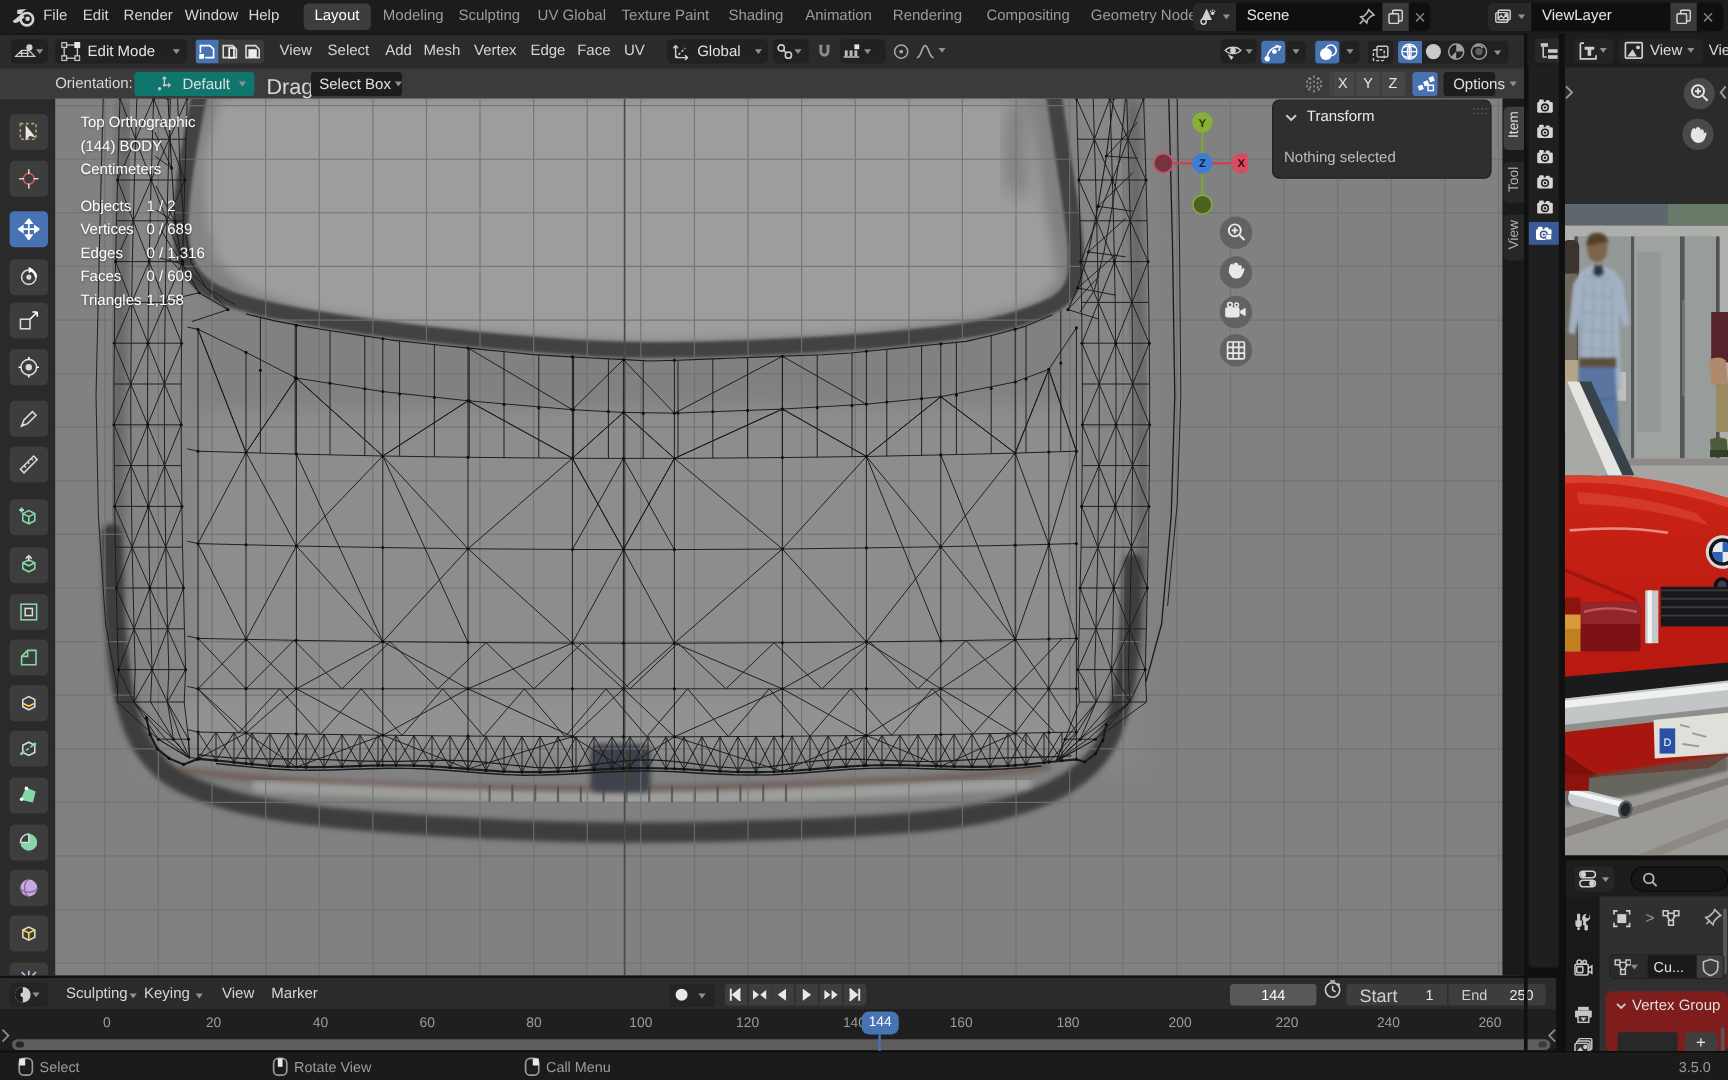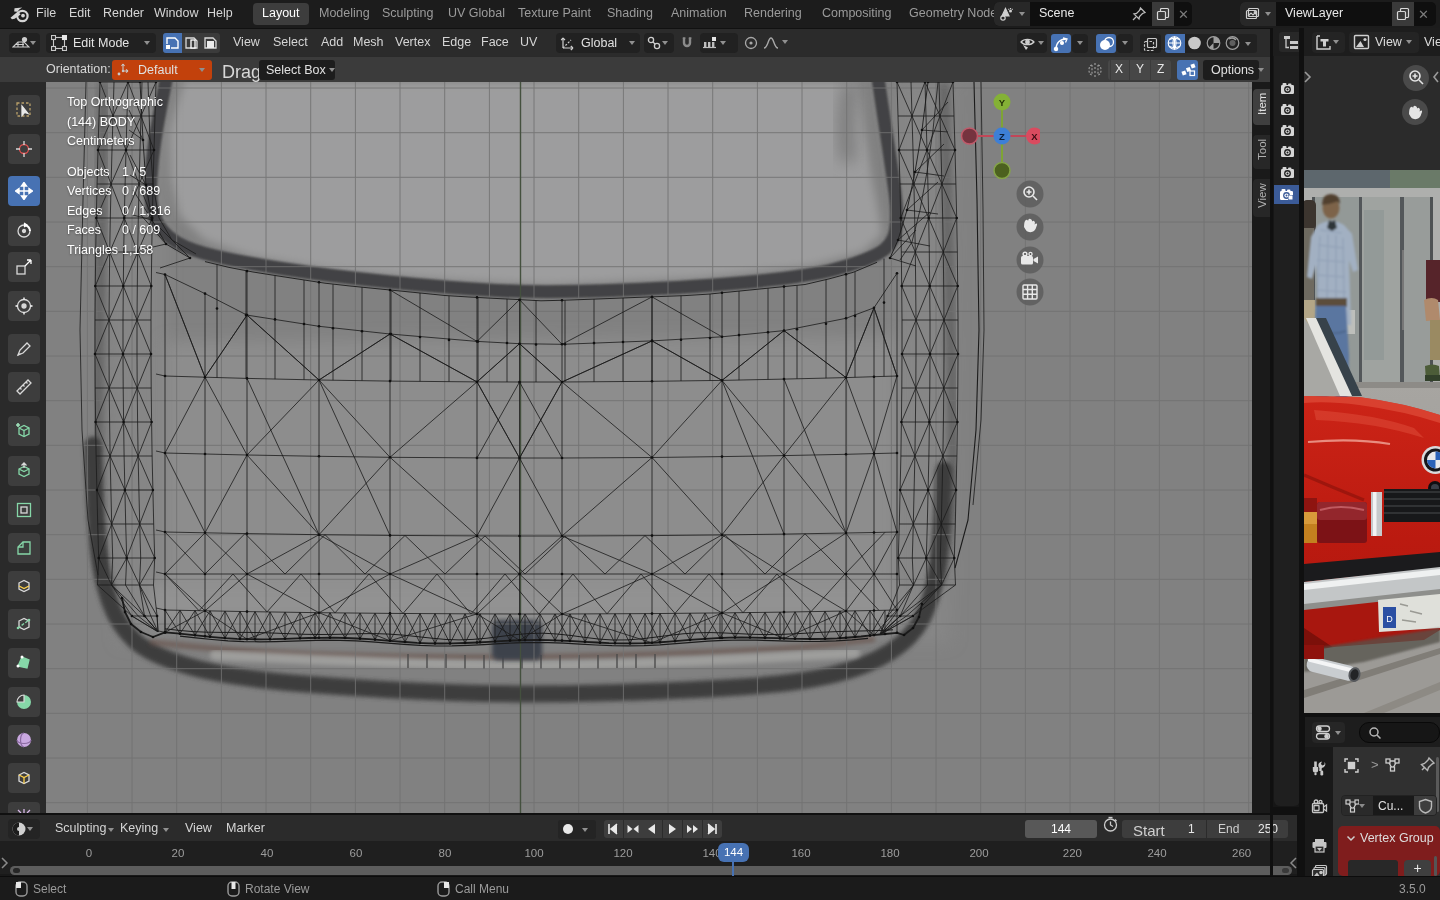--- a/index.html
+++ b/index.html
@@ -232,21 +232,21 @@
  <div class="abs" style="left:59px;top:1.5px;opacity:.75"><svg width="17" height="16" viewBox="0 0 17 16" xmlns="http://www.w3.org/2000/svg" style="">
             <circle cx="8.5" cy="8" r="6.3" fill="none" stroke="#c9c9c9" stroke-width="1.2"></circle>
             <path d="M5,4 a5.5,5.5 0 0 1 7,1" stroke="#c9c9c9" fill="none" stroke-width="1.4"></path>
             <circle cx="8.5" cy="8" r="3" fill="#c9c9c9" opacity="0.5"></circle>
           </svg></div>
  <span class="caret" style="position:absolute;left:80px;top:8px"></span>
 </div>
 </div>
     <div class="abs" style="left:0;top:56px;width:1272px;height:26px;background:#3b3b3b;border-top:1px solid #2a2a2a">
 <span class="abs" style="left:46px;top:5px;color:#d8d8d8;font-size:12.5px">Orientation:</span>
-<div class="abs" style="left:112px;top:3px;width:100px;height:20px;background:#c2410c;border-radius:3px;display:flex;align-items:center;padding-left:3px">
+<div class="abs" style="left:112px;top:3px;width:100px;height:20px;background:#0f766e;border-radius:3px;display:flex;align-items:center;padding-left:17px">
         <svg width="16" height="16" viewBox="0 0 16 16" xmlns="http://www.w3.org/2000/svg" style="">
           <g stroke="#c8c8c8" fill="none" stroke-width="1.1">
             <path d="M8,2 v7 M8,9 h5"></path>
             <path d="M8,2 l-1.5,2 M8,2 l1.5,2 M13,9 l-2,-1.5 M13,9 l-2,1.5"></path>
             <circle cx="4" cy="12" r="1.4" fill="#c8c8c8" stroke="none"></circle>
             <circle cx="8" cy="9" r="1.2" fill="#c8c8c8" stroke="none"></circle>
           </g>
         </svg>
         <span style="color:#e0e0e0;font-size:12.5px;margin-left:7px">Default</span>
         <span class="caret" style="position:absolute;right:7px;top:8px"></span>
@@ -270,21 +270,21 @@
 <div class="abs" style="left:1129px;top:3px;width:1px;height:20px;background:#3b3b3b"></div>
 <div class="abs" style="left:1150px;top:3px;width:1px;height:20px;background:#3b3b3b"></div>
 <div class="abs" style="left:1177px;top:3px;width:21px;height:20px;background:#4772b3;border-radius:3px;padding:2px 0 0 2.5px"><svg width="16" height="16" viewBox="0 0 16 16" xmlns="http://www.w3.org/2000/svg" style="">
           <g fill="#fff">
             <rect x="2" y="9" width="4" height="4" transform="rotate(-20 4 11)"></rect>
             <rect x="6.5" y="5.5" width="4" height="4" transform="rotate(-20 8.5 7.5)"></rect>
             <rect x="11" y="2" width="4" height="4" transform="rotate(-20 13 4)"></rect>
             <rect x="10" y="9" width="4.5" height="4.5" fill="none" stroke="#fff" stroke-width="1.2"></rect>
           </g>
         </svg></div>
-<div class="abs" style="left:1203px;top:3px;width:56px;height:20px;background:#1d1d1d;border-radius:3px;display:flex;align-items:center;padding-left:8px">
+<div class="abs" style="left:1203px;top:3px;width:43px;height:20px;background:#1d1d1d;border-radius:3px;display:flex;align-items:center;padding-left:8px">
         <span style="color:#e0e0e0;font-size:12.5px">Options</span>
         <span class="caret" style="margin-left:4px"></span>
       </div>
 </div>
     <div class="abs" style="left:0;top:82px;width:1272px;height:731px;overflow:hidden;background:#818181">
       <svg id="vp" width="1253" height="731" viewBox="0 0 1253 731" xmlns="http://www.w3.org/2000/svg" style="position:absolute;left:0;top:0">
 <defs>
  <filter id="b2" x="-20%" y="-20%" width="140%" height="140%">
             <feGaussianBlur stdDeviation="2.2"></feGaussianBlur>
           </filter>
@@ -1466,21 +1466,21 @@
           </g>
         </svg></div>
     </div>
     <div class="abs" style="left:67px;top:93px;color:#ffffff;font-size:12.5px;line-height:19.5px;text-shadow:0 1px 2px rgba(0,0,0,.35)">
 Top Orthographic<br>(144) BODY<br>Centimeters
 <div style="height:11px"></div>
 <table style="color:#fff;font-size:12.5px;line-height:19.5px;border-spacing:0">
         <tbody>
           <tr>
             <td style="width:55px">Objects</td>
-            <td>1 / 5</td>
+            <td>1 / 2</td>
           </tr>
 <tr>
             <td>Vertices</td>
             <td>0 / 689</td>
           </tr>
           <tr>
             <td>Edges</td>
             <td>0 / 1,316</td>
           </tr>
 <tr>
@@ -1528,20 +1528,28 @@
           <circle cx="1025" cy="254" r="1.1" fill="#4e4e4e"></circle>
           <circle cx="1030.5" cy="254" r="0.9" fill="#4e4e4e"></circle>
         </g>
 <circle cx="1030" cy="292" r="13.5" fill="#5c5c5c" opacity="0.82"></circle>
         <g stroke="#e8e8e8" stroke-width="1.4" fill="none">
           <rect x="1023" y="285" width="14" height="14" rx="1"></rect>
           <path d="M1023,289.5 h14 M1023,294.2 h14 M1027.6,285 v14 M1032.3,285 v14"></path>
         </g>
 </g>
     </svg>
+    <div class="abs" style="left:1060px;top:83px;width:183px;height:66px;background:rgba(42,42,42,0.95);border-radius:6px;border:1px solid #202020">
+<svg width="12" height="8" viewBox="0 0 12 8" style="position:absolute;left:9px;top:10px">
+        <path d="M2,2 L6,6 L10,2" stroke="#d0d0d0" stroke-width="1.6" fill="none"></path>
+      </svg>
+<span class="abs" style="left:28px;top:6px;color:#eaeaea;font-size:12.5px">Transform</span>
+<span class="abs" style="left:166px;top:3px;color:#7a7a7a;font-size:9px;letter-spacing:1px">::::</span>
+<span class="abs" style="left:9px;top:40px;color:#bcbcbc;font-size:12.5px">Nothing selected</span>
+</div>
     <div class="abs" style="left:1252px;top:82px;width:21px;height:731px;background:#1a1a1a">
 <div class="abs" style="left:1px;top:7px;width:20px;height:36px;background:#3f3f3f;border-radius:4px 0 0 4px">
         <span style="position:absolute;left:3px;top:26px;transform:rotate(-90deg);transform-origin:0 0;color:#e0e0e0;font-size:11.5px">Item</span>
       </div>
 <div class="abs" style="left:1px;top:53px;width:20px;height:34px;background:#272727;border-radius:4px 0 0 4px">
         <span style="position:absolute;left:3px;top:25px;transform:rotate(-90deg);transform-origin:0 0;color:#b0b0b0;font-size:11.5px">Tool</span>
       </div>
 <div class="abs" style="left:1px;top:97px;width:20px;height:38px;background:#272727;border-radius:4px 0 0 4px">
         <span style="position:absolute;left:3px;top:29px;transform:rotate(-90deg);transform-origin:0 0;color:#b0b0b0;font-size:11.5px">View</span>
       </div>
@@ -1935,21 +1943,21 @@
       <span class="abs" style="left:75.0px;top:6px;width:28px;text-align:center;color:#9d9d9d;font-size:11.5px">0</span>
       <span class="abs" style="left:164.0px;top:6px;width:28px;text-align:center;color:#9d9d9d;font-size:11.5px">20</span>
       <span class="abs" style="left:253.0px;top:6px;width:28px;text-align:center;color:#9d9d9d;font-size:11.5px">40</span>
       <span class="abs" style="left:342.0px;top:6px;width:28px;text-align:center;color:#9d9d9d;font-size:11.5px">60</span>
       <span class="abs" style="left:431.0px;top:6px;width:28px;text-align:center;color:#9d9d9d;font-size:11.5px">80</span>
       <span class="abs" style="left:520.0px;top:6px;width:28px;text-align:center;color:#9d9d9d;font-size:11.5px">100</span>
       <span class="abs" style="left:609.0px;top:6px;width:28px;text-align:center;color:#9d9d9d;font-size:11.5px">120</span>
       <span class="abs" style="left:698.0px;top:6px;width:28px;text-align:center;color:#9d9d9d;font-size:11.5px">140</span>
       <span class="abs" style="left:787.0px;top:6px;width:28px;text-align:center;color:#9d9d9d;font-size:11.5px">160</span>
       <span class="abs" style="left:876.0px;top:6px;width:28px;text-align:center;color:#9d9d9d;font-size:11.5px">180</span>
-      <span class="abs" style="left:965.0px;top:6px;width:28px;text-align:center;color:#9d9d9d;font-size:11.5px">200</span>
+      <span class="abs" style="left:965.0px;top:6px;width:28px;text-align:right;color:#9d9d9d;font-size:11.5px">200</span>
       <span class="abs" style="left:1054.0px;top:6px;width:28px;text-align:right;color:#9d9d9d;font-size:11.5px">220</span>
       <span class="abs" style="left:1143.0px;top:6px;width:28px;text-align:center;color:#9d9d9d;font-size:11.5px">240</span>
       <span class="abs" style="left:1232.0px;top:6px;width:28px;text-align:left;color:#9d9d9d;font-size:11.5px">260</span>
 <div class="abs" style="left:0;top:33px;width:1297px;height:2px;background:#191919"></div>
 <div class="abs" style="left:89px;top:30px;width:1200px;height:4px;background:repeating-linear-gradient(to right,#111 0 1.5px,transparent 1.5px 44.5px)"></div>
 <div class="abs" style="left:10px;top:25px;width:1282px;height:8.5px;background:#5d5d5d;border-radius:4.5px"></div>
 <div class="abs" style="left:13px;top:26.5px;width:7px;height:5.5px;background:#262626;border-radius:3px"></div>
 <div class="abs" style="left:1282px;top:26.5px;width:7px;height:5.5px;background:#3a3a3a;border-radius:3px"></div>
 <div class="abs" style="left:718px;top:2px;width:31px;height:19px;background:#4772b3;border-radius:6px;color:#fff;font-size:11.5px;text-align:center;line-height:19px">144</div>
 <div class="abs" style="left:731.5px;top:21px;width:2px;height:14px;background:#4772b3"></div>

